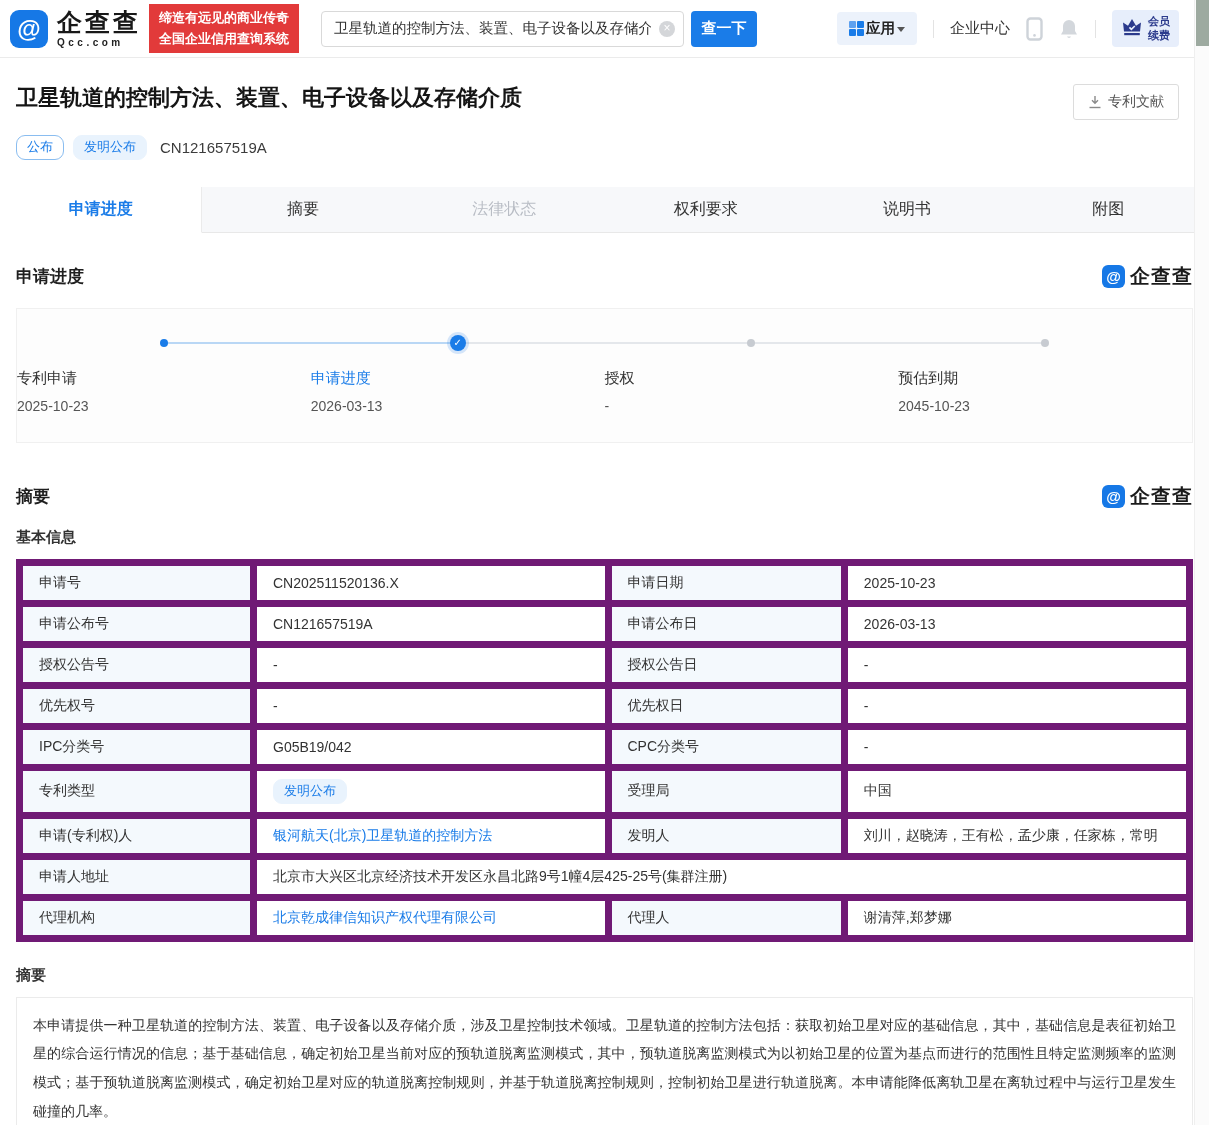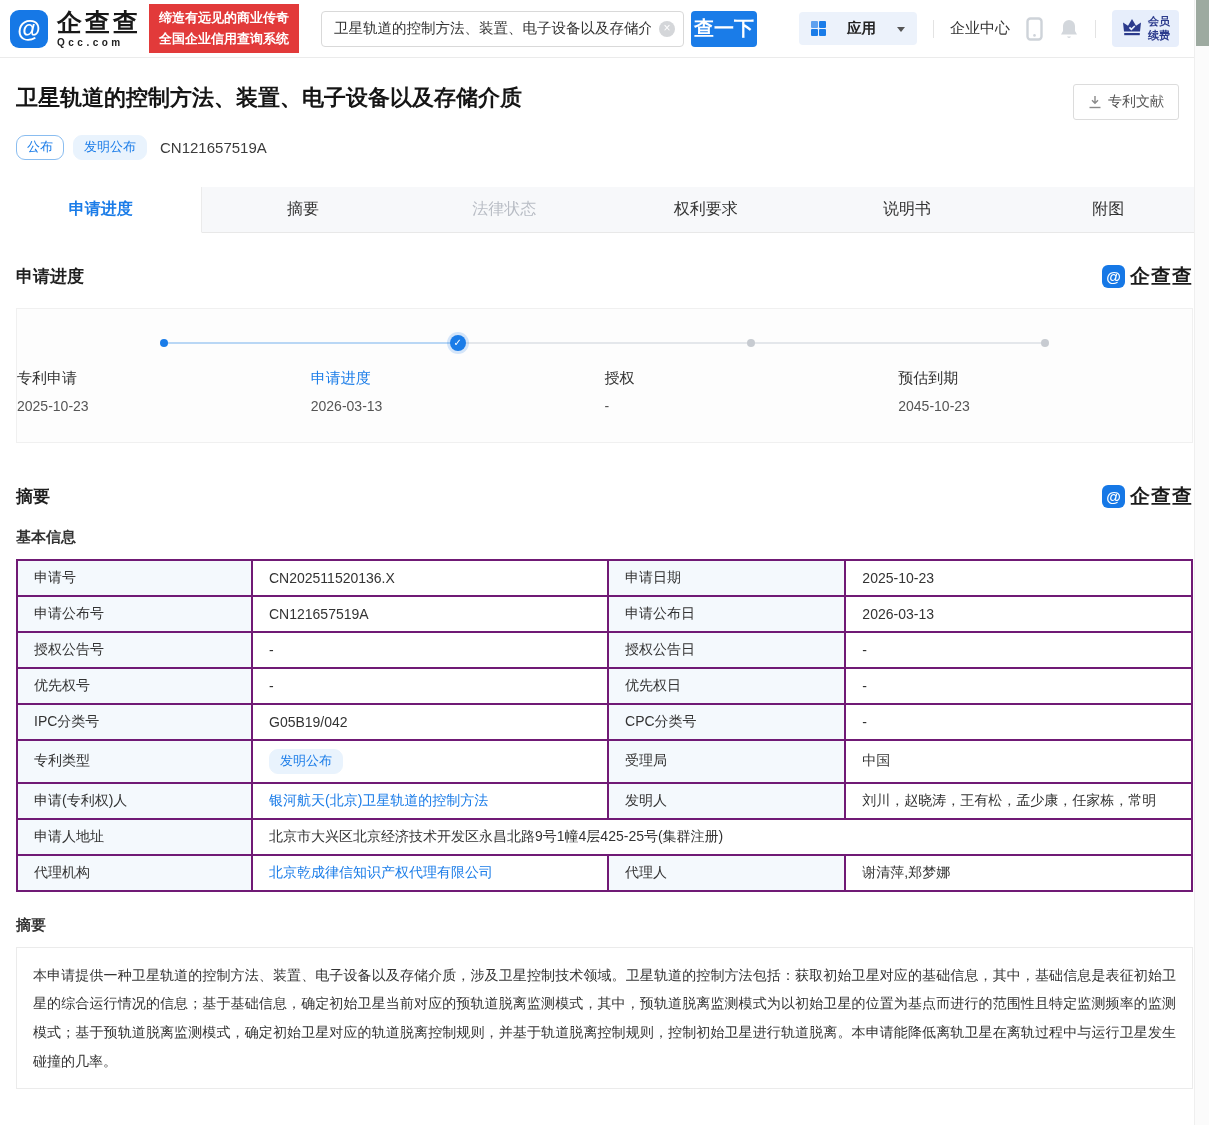--- a/index.html
+++ b/index.html
@@ -20,24 +20,24 @@
     padding:4px 10px;margin-left:8px;white-space:nowrap}
   .searchwrap{display:flex;align-items:center;gap:7px;margin-left:22px}
   .searchbox{position:relative;width:363px}
   .searchbox input{width:100%;height:36px;border:1px solid #d9d9d9;border-radius:4px;
     padding:0 32px 0 12px;font-size:14.5px;color:#333;outline:none;
     font-family:"Liberation Sans","DejaVu Sans",sans-serif}
   .clear-btn{position:absolute;right:9px;top:10px;width:16px;height:16px;border-radius:50%;
     background:#d4d6d9;color:#fff;font-size:12px;line-height:15px;text-align:center;cursor:pointer}
   .clear-btn::after{content:"×"}
   .search-btn{height:36px;min-width:66px;background:#1a7ce8;border:none;border-radius:4px;
-    color:#fff;font-size:20px;font-weight:bold;cursor:pointer;padding:0 0;
+    color:#fff;font-size:15px;font-weight:bold;cursor:pointer;padding:0 0;
     font-family:"Liberation Sans","DejaVu Sans",sans-serif}
   .nav-right{margin-left:auto;display:flex;align-items:center;gap:16px}
-  .apps-pill{display:flex;align-items:center;gap:21px;background:#ecf2fb;border-radius:4px;
+  .apps-pill{display:flex;align-items:center;gap:2px;background:#ecf2fb;border-radius:4px;
     padding:7px 12px;cursor:pointer}
   .grid-icon{width:15px;height:15px;display:grid;grid-template-columns:7px 7px;
     grid-template-rows:7px 7px;gap:1px}
   .grid-icon i{background:#1a7ce8;border-radius:1px}
   .grid-icon i:first-child{background:#5ea1ef}
   .apps-pill span{font-size:14.5px;font-weight:bold;color:#222}
   .caret{width:0;height:0;border-left:4px solid transparent;border-right:4px solid transparent;
     border-top:5px solid #555;margin-top:2px}
   .nav-sep{width:1px;height:18px;background:#e3e3e3}
   .nav-link{font-size:15px;color:#333;cursor:pointer;white-space:nowrap}
@@ -92,21 +92,21 @@
   .dot.current{width:16px;height:16px;background:#1a7ce8;color:#fff;font-size:10px;
     line-height:16px;text-align:center;box-shadow:0 0 0 3px rgba(26,124,232,.18)}
   .dot.current::after{content:"✓"}
   .ms-label{margin-top:18px;font-size:15px;color:#333}
   .ms-label.current{color:#1a7ce8}
   .ms-date{margin-top:10px;font-size:14px;color:#555}
 
   
   .sub-label{font-size:15px;font-weight:bold;color:#333;margin:1px 0 12px}
   table.info{width:100%;border-collapse:collapse;font-size:14px;table-layout:fixed}
-  table.info td{border:2px solid #701a75;padding:8px 16px;color:#333;word-break:break-all}
+  table.info td{border:7px solid #701a75;padding:8px 16px;color:#333;word-break:break-all}
   table.info td.lbl{background:#f4f9fd}
   a.link{color:#1a7ce8;text-decoration:none;cursor:pointer}
 
   
   .abstract-box{border:1px solid #ebebeb;padding:13px 16px;font-size:14px;line-height:2.05;
     text-align:justify;color:#333;margin-top:0}
   .mt22{margin-top:24px}
 </style>
 </head>
 <body>

